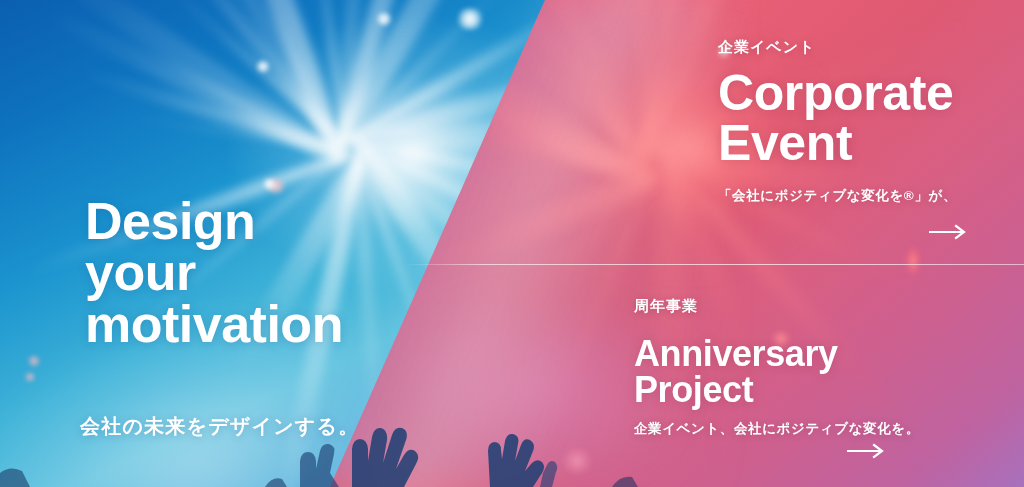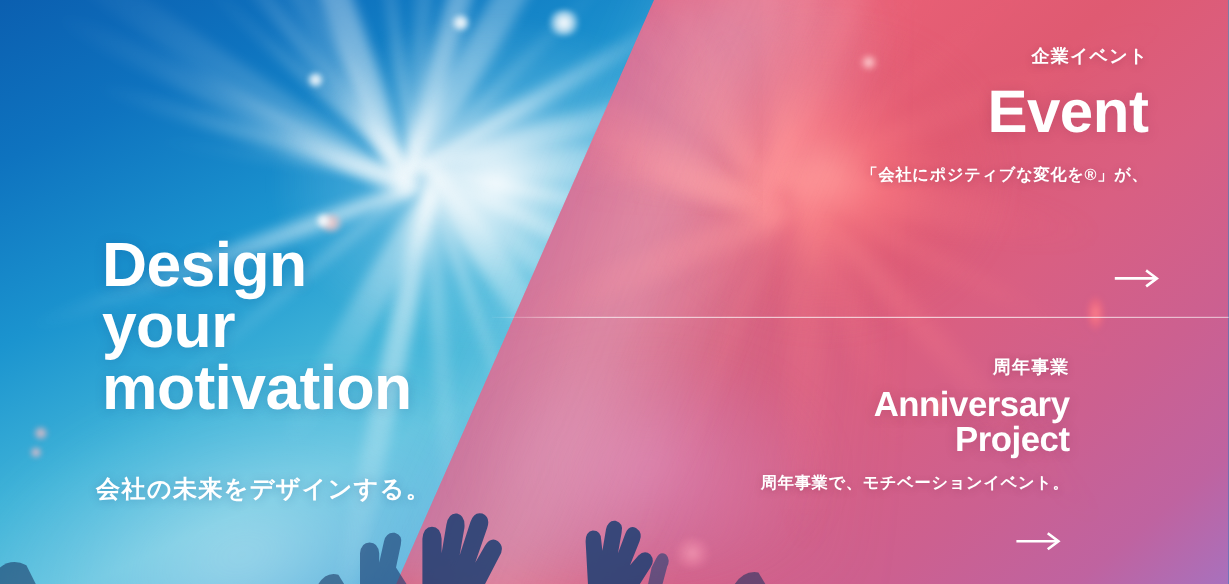--- a/index.html
+++ b/index.html
@@ -118,27 +118,27 @@
     position:absolute; left:85px; top:196px;
     color:#fff;
     font-weight:700;
     font-size:52px;
     line-height:0.99;
     letter-spacing:-0.5px;
     text-shadow:0 1px 10px rgba(20,70,130,.22);
   }
   .headline .l1, .headline .l2, .headline .l3 { display:block; white-space:nowrap; }
   .headline-sub {
-    position:absolute; left:80px; top:394px;
+    position:absolute; left:80px; top:413px;
     color:#fff; font-weight:700; font-size:20px; letter-spacing:1.2px;
     text-shadow:0 1px 8px rgba(20,70,130,.28);
   }
 
   
-  .card { position:absolute; color:#fff;text-align:right; }
+  .card { position:absolute; color:#fff; }
   .card .eyebrow {
     font-size:15px; font-weight:700; letter-spacing:1px;
     text-shadow:0 1px 6px rgba(120,40,70,.35);
   }
   .card .title {
     font-weight:700; font-size:50px; line-height:1.0;
     letter-spacing:-0.4px;
     text-shadow:0 1px 10px rgba(130,45,75,.25);
   }
   .card .title span { display:block; white-space:nowrap; }
@@ -149,22 +149,22 @@
   .card .desc span { display:block; white-space:nowrap; }
   .arrow-wrap { position:absolute; }
   .arrow-wrap svg { display:block; }
 
   #card-corporate { left:718px; top:38px; }
   #card-corporate .eyebrow { margin-bottom:11px; }
   #card-corporate .title { margin-bottom:16px; }
   #card-corporate .arrow-wrap { left:210px; top:186px; }
 
   #card-anniversary { left:634px; top:297px; }
-  #card-anniversary .eyebrow { margin-bottom:8px; }
-  #card-anniversary .title { font-size:29px; margin-bottom:9px; }
+  #card-anniversary .eyebrow { margin-bottom:20px; }
+  #card-anniversary .title { font-size:36px; margin-bottom:9px; }
   #card-anniversary .arrow-wrap { left:212px; top:146px; }
 </style>
 </head>
 <body>
 
 <div id="hero">
 
   <div class="bg-blue"></div>
   <div class="rays-blue" id="raysBlue">
       <div class="ray" style="width: 230px; height: 8px; opacity: 0.3; transform: rotate(188deg) translateY(-50%);"></div>
@@ -261,41 +261,42 @@
   <div class="headline">
     <span class="l1">Design</span>
     <span class="l2">your</span>
     <span class="l3">motivation</span>
   </div>
   <div class="headline-sub">会社の未来をデザインする。</div>
 
   <a class="card" id="card-corporate" href="#" style="text-decoration:none;">
     <div class="eyebrow">企業イベント</div>
     <div class="title">
+      <span>Corporate</span>
       <span>Event</span>
     </div>
     <div class="desc">
       <span>「会社にポジティブな変化を®」が、</span>
     </div>
     <span class="arrow-wrap">
       <svg width="40" height="16" viewBox="0 0 40 16">
         <line x1="1" y1="8" x2="35" y2="8" stroke="#fff" stroke-width="2.2"></line>
         <polyline points="28,2 36,8 28,14" fill="none" stroke="#fff" stroke-width="2.2" stroke-linecap="square"></polyline>
       </svg>
     </span>
   </a>
 
   <a class="card" id="card-anniversary" href="#" style="text-decoration:none;">
     <div class="eyebrow">周年事業</div>
     <div class="title">
       <span>Anniversary</span>
       <span>Project</span>
     </div>
     <div class="desc">
-      <span>周年事業で、モチベーションイベント。</span>
+      <span>企業イベント、会社にポジティブな変化を。</span>
     </div>
     <span class="arrow-wrap">
       <svg width="40" height="16" viewBox="0 0 40 16">
         <line x1="1" y1="8" x2="35" y2="8" stroke="#fff" stroke-width="2.2"></line>
         <polyline points="28,2 36,8 28,14" fill="none" stroke="#fff" stroke-width="2.2" stroke-linecap="square"></polyline>
       </svg>
     </span>
   </a>
 
 </div>

